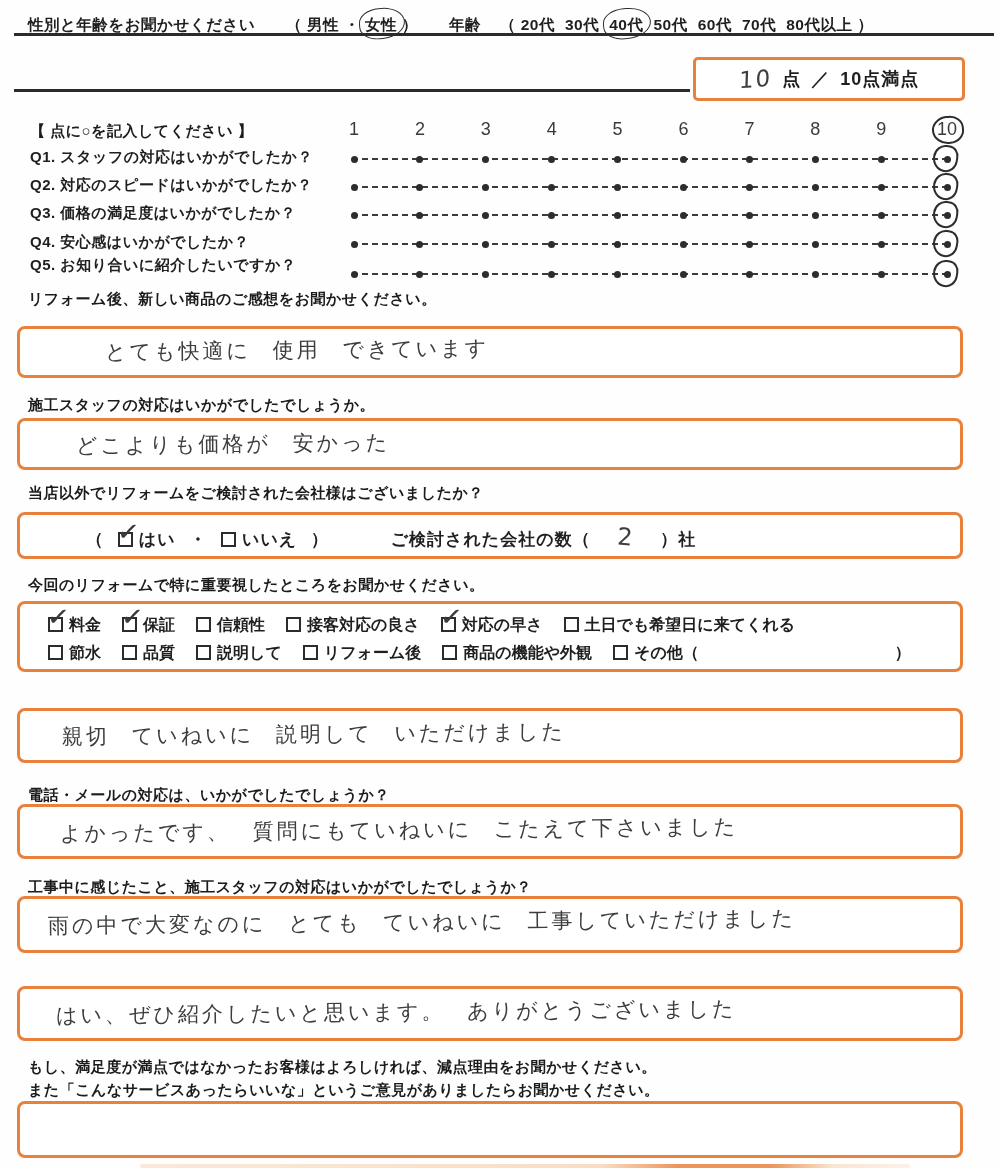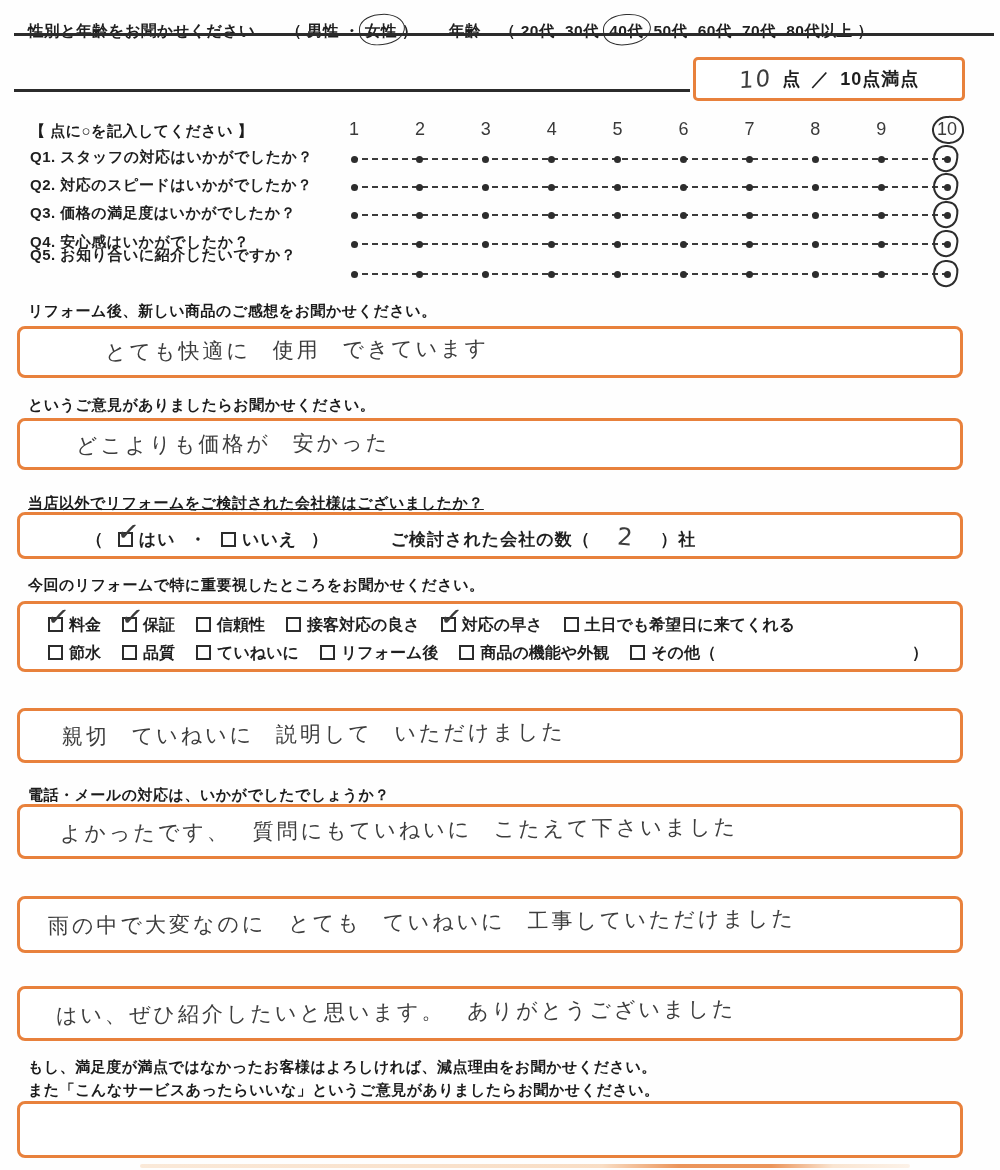--- a/index.html
+++ b/index.html
@@ -13,21 +13,21 @@
   .hdr {
     position:absolute; left:28px; font-size:15px; font-weight:700;
     color:#1b1b1b; letter-spacing:.5px; white-space:nowrap;
   }
   .rule { position:absolute; background:#2b2b2b; }
 
   
   .demo-line { position:absolute; top:9px; left:28px; font-size:15.5px; font-weight:700; white-space:nowrap; letter-spacing:.5px; }
   .demo-line .gap-l { margin-left:26px; }
   .demo-line .gap-s { margin-left:14px; }
-  .opt { margin:12px 5px; position:relative; display:inline-block; }
+  .opt { margin:6px 5px; position:relative; display:inline-block; }
   .circled-opt::after {
     content:""; position:absolute; left:-6px; right:-8px; top:-7px; bottom:-3px;
     border:1.8px solid #2e2e2e; border-radius:48% 52% 55% 45%;
     transform:rotate(-5deg); pointer-events:none;
   }
 
   
   .score-box {
     position:absolute; left:693px; top:57px; width:272px; height:44px;
     border:3px solid var(--accent); border-radius:5px; background:#fff;
@@ -63,21 +63,21 @@
   .obox {
     position:absolute; left:17px; width:946px;
     border:3px solid var(--accent); border-radius:8px; background:#fff;
   }
   .box-s1{top:326px;height:52px;} .box-s2{top:418px;height:52px;}
   .box-s3{top:512px;height:47px;} .box-s4{top:601px;height:71px;}
   .box-s5{top:708px;height:55px;} .box-s6{top:804px;height:55px;}
   .box-s7{top:896px;height:57px;} .box-s8{top:986px;height:55px;}
   .box-s9{top:1101px;height:57px;}
 
-  .h-s1{top:302px;} .h-s2{top:396px;} .h-s3{top:494px;text-decoration:underline;} .h-s4{top:576px;}
+  .h-s1{top:290px;} .h-s2{top:396px;} .h-s3{top:484px;} .h-s4{top:576px;}
   .h-s5{top:688px;} .h-s6{top:786px;} .h-s7{top:878px;} .h-s8{top:968px;}
   .h-s9a{top:1058px;} .h-s9b{top:1081px;}
 
   .ans {
     position:absolute; font-size:21px; white-space:nowrap;
     letter-spacing:3px; word-spacing:12px; transform:rotate(-.6deg);
   }
   .ans-s1{left:105px;top:336px;} .ans-s2{left:76px;top:430px;}
   .ans-s5{left:62px;top:720px;} .ans-s6{left:60px;top:816px;}
   .ans-s7{left:48px;top:908px;} .ans-s8{left:56px;top:998px;}
@@ -199,41 +199,41 @@
         <span class="dot" style="left: 130.3px;"></span>
         <span class="dot" style="left: 196.2px;"></span>
         <span class="dot" style="left: 262.1px;"></span>
         <span class="dot" style="left: 328px;"></span>
         <span class="dot" style="left: 393.9px;"></span>
         <span class="dot" style="left: 459.8px;"></span>
         <span class="dot" style="left: 525.7px;"></span>
         <span class="dot" style="left: 591.6px;"></span>
         <span class="mark-circle" style="left: 581.1px;"></span>
       </div>
-      <div class="q-label" style="top: 246px;">Q5. お知り合いに紹介したいですか？</div>
+      <div class="q-label" style="top: 256px;">Q5. お知り合いに紹介したいですか？</div>
       <div class="track" style="top: 273px;">
         <span class="dot" style="left: -1.5px;"></span>
         <span class="dot" style="left: 64.4px;"></span>
         <span class="dot" style="left: 130.3px;"></span>
         <span class="dot" style="left: 196.2px;"></span>
         <span class="dot" style="left: 262.1px;"></span>
         <span class="dot" style="left: 328px;"></span>
         <span class="dot" style="left: 393.9px;"></span>
         <span class="dot" style="left: 459.8px;"></span>
         <span class="dot" style="left: 525.7px;"></span>
         <span class="dot" style="left: 591.6px;"></span>
         <span class="mark-circle" style="left: 581.1px;"></span>
       </div>
     </div>
 
   <div class="hdr h-s1">リフォーム後、新しい商品のご感想をお聞かせください。</div>
   <div class="obox box-s1"></div>
   <div class="ans ans-s1 hand">とても快適に 使用 できています</div>
 
-  <div class="hdr h-s2">というご意見がありましたらお聞かせください。</div>
+  <div class="hdr h-s2">施工スタッフの対応はいかがでしたでしょうか。</div>
   <div class="obox box-s2"></div>
   <div class="ans ans-s2 hand">どこよりも価格が 安かった</div>
 
   <div class="hdr h-s3">当店以外でリフォームをご検討された会社様はございましたか？</div>
   <div class="obox box-s3"></div>
   <div class="companies-row">
     <span class="seg">（</span>
     <span class="cbox" id="yes-cbox"><span class="check">✓</span></span><span>はい</span>
     <span class="seg">・</span>
     <span class="cbox" id="no-cbox"></span><span>いいえ</span>
@@ -249,33 +249,34 @@
       <span class="cb-item"><span class="cbox"><span class="check">✓</span></span><span>料金</span></span>
       <span class="cb-item"><span class="cbox"><span class="check">✓</span></span><span>保証</span></span>
       <span class="cb-item"><span class="cbox"></span><span>信頼性</span></span>
       <span class="cb-item"><span class="cbox"></span><span>接客対応の良さ</span></span>
       <span class="cb-item"><span class="cbox"><span class="check">✓</span></span><span>対応の早さ</span></span>
       <span class="cb-item"><span class="cbox"></span><span>土日でも希望日に来てくれる</span></span>
     </div>
   <div class="cb-row cb-row-2" id="cb-row-2">
       <span class="cb-item"><span class="cbox"></span><span>節水</span></span>
       <span class="cb-item"><span class="cbox"></span><span>品質</span></span>
-      <span class="cb-item"><span class="cbox"></span><span>ていねいに</span></span>
+      <span class="cb-item"><span class="cbox"></span><span>説明して</span></span>
       <span class="cb-item"><span class="cbox"></span><span>リフォーム後</span></span>
       <span class="cb-item"><span class="cbox"></span><span>商品の機能や外観</span></span>
       <span class="cb-item"><span class="cbox"></span><span>その他（</span><span class="other-blank"></span><span>）</span></span>
     </div>
 
   <div class="obox box-s5"></div>
   <div class="ans ans-s5 hand">親切 ていねいに 説明して いただけました</div>
 
   <div class="hdr h-s6">電話・メールの対応は、いかがでしたでしょうか？</div>
   <div class="obox box-s6"></div>
   <div class="ans ans-s6 hand">よかったです、 質問にもていねいに こたえて下さいました</div>
 
+  <div class="hdr h-s7">工事中に感じたこと、施工スタッフの対応はいかがでしたでしょうか？</div>
   <div class="obox box-s7"></div>
   <div class="ans ans-s7 hand">雨の中で大変なのに とても ていねいに 工事していただけました</div>
 
   <div class="obox box-s8"></div>
   <div class="ans ans-s8 hand">はい、ぜひ紹介したいと思います。 ありがとうございました</div>
 
   <div class="hdr h-s9b">また「こんなサービスあったらいいな」というご意見がありましたらお聞かせください。</div>
   <div class="hdr h-s9a">もし、満足度が満点ではなかったお客様はよろしければ、減点理由をお聞かせください。</div>
   <div class="obox box-s9">
     <span class="hand"></span>

